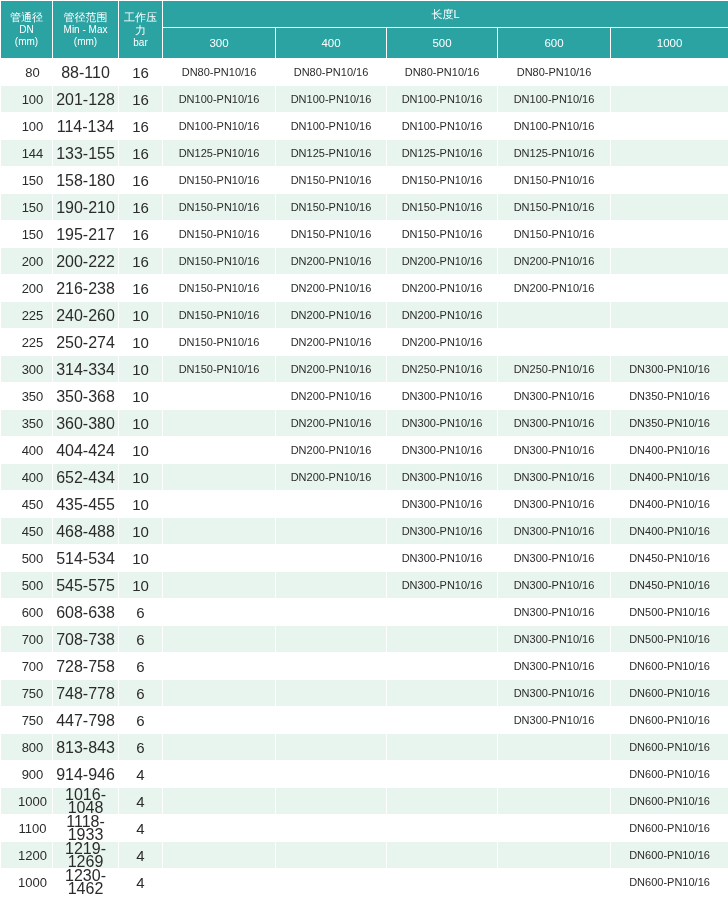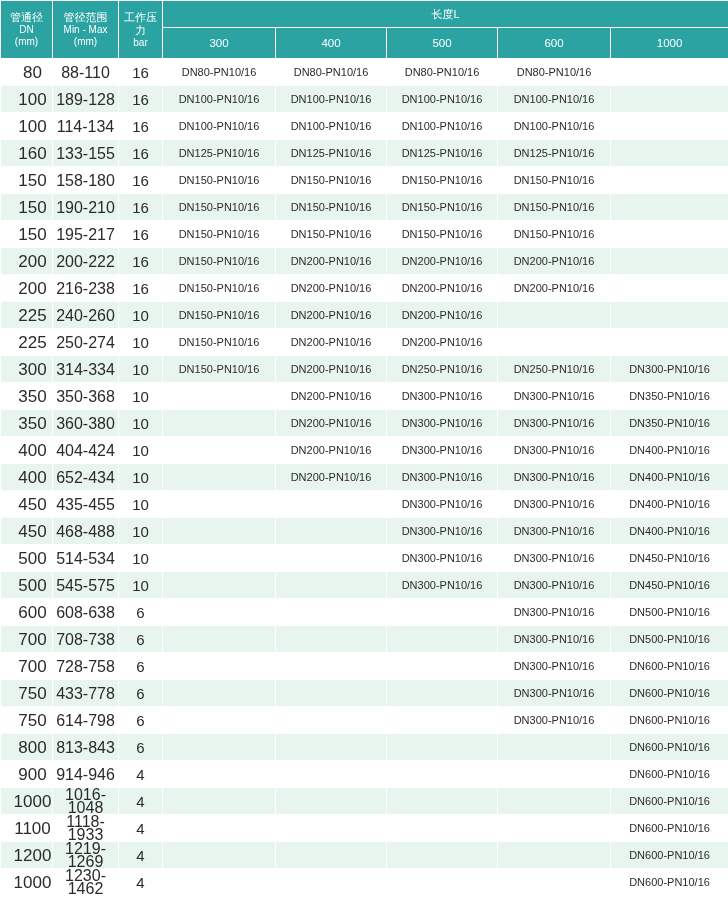--- a/index.html
+++ b/index.html
@@ -81,21 +81,21 @@
   thead tr.row1 th { height: 26px; text-align: center; }
   thead tr.row2 th { height: 30px; }
 
   tbody td {
     background: #ffffff;
     color: #2b2b2b;
   }
   tbody tr.alt td {
     background: #e8f5ee;
   }
-  tbody td.c-dn { font-size: 17px; padding-left: 12px; }
+  tbody td.c-dn { font-size: 13px; padding-left: 12px; }
   tbody td.c-range { font-size: 16px; }
   tbody td.c-bar { font-size: 15px; }
   tbody td.c-len { font-size: 11px; }
 
   
   col.dn      { width: 52px; }
   col.range   { width: 66px; }
   col.bar     { width: 44px; }
   col.l300    { width: 113px; }
   col.l400    { width: 111px; }
@@ -194,40 +194,40 @@
         <td class="c-range">88-110</td>
         <td class="c-bar">16</td>
         <td class="c-len">DN80-PN10/16</td>
         <td class="c-len">DN80-PN10/16</td>
         <td class="c-len">DN80-PN10/16</td>
         <td class="c-len">DN80-PN10/16</td>
         <td class="c-len"></td>
       </tr>
       <tr class="alt">
         <td class="c-dn">100</td>
-        <td class="c-range">189-128</td>
+        <td class="c-range">201-128</td>
         <td class="c-bar">16</td>
         <td class="c-len">DN100-PN10/16</td>
         <td class="c-len">DN100-PN10/16</td>
         <td class="c-len">DN100-PN10/16</td>
         <td class="c-len">DN100-PN10/16</td>
         <td class="c-len"></td>
       </tr>
       <tr>
         <td class="c-dn">100</td>
         <td class="c-range">114-134</td>
         <td class="c-bar">16</td>
         <td class="c-len">DN100-PN10/16</td>
         <td class="c-len">DN100-PN10/16</td>
         <td class="c-len">DN100-PN10/16</td>
         <td class="c-len">DN100-PN10/16</td>
         <td class="c-len"></td>
       </tr>
       <tr class="alt">
-        <td class="c-dn">160</td>
+        <td class="c-dn">144</td>
         <td class="c-range">133-155</td>
         <td class="c-bar">16</td>
         <td class="c-len">DN125-PN10/16</td>
         <td class="c-len">DN125-PN10/16</td>
         <td class="c-len">DN125-PN10/16</td>
         <td class="c-len">DN125-PN10/16</td>
         <td class="c-len"></td>
       </tr>
       <tr>
         <td class="c-dn">150</td>
@@ -414,31 +414,31 @@
         <td class="c-range">728-758</td>
         <td class="c-bar">6</td>
         <td class="c-len"></td>
         <td class="c-len"></td>
         <td class="c-len"></td>
         <td class="c-len">DN300-PN10/16</td>
         <td class="c-len">DN600-PN10/16</td>
       </tr>
       <tr class="alt">
         <td class="c-dn">750</td>
-        <td class="c-range">433-778</td>
+        <td class="c-range">748-778</td>
         <td class="c-bar">6</td>
         <td class="c-len"></td>
         <td class="c-len"></td>
         <td class="c-len"></td>
         <td class="c-len">DN300-PN10/16</td>
         <td class="c-len">DN600-PN10/16</td>
       </tr>
       <tr>
         <td class="c-dn">750</td>
-        <td class="c-range">614-798</td>
+        <td class="c-range">447-798</td>
         <td class="c-bar">6</td>
         <td class="c-len"></td>
         <td class="c-len"></td>
         <td class="c-len"></td>
         <td class="c-len">DN300-PN10/16</td>
         <td class="c-len">DN600-PN10/16</td>
       </tr>
       <tr class="alt">
         <td class="c-dn">800</td>
         <td class="c-range">813-843</td>

